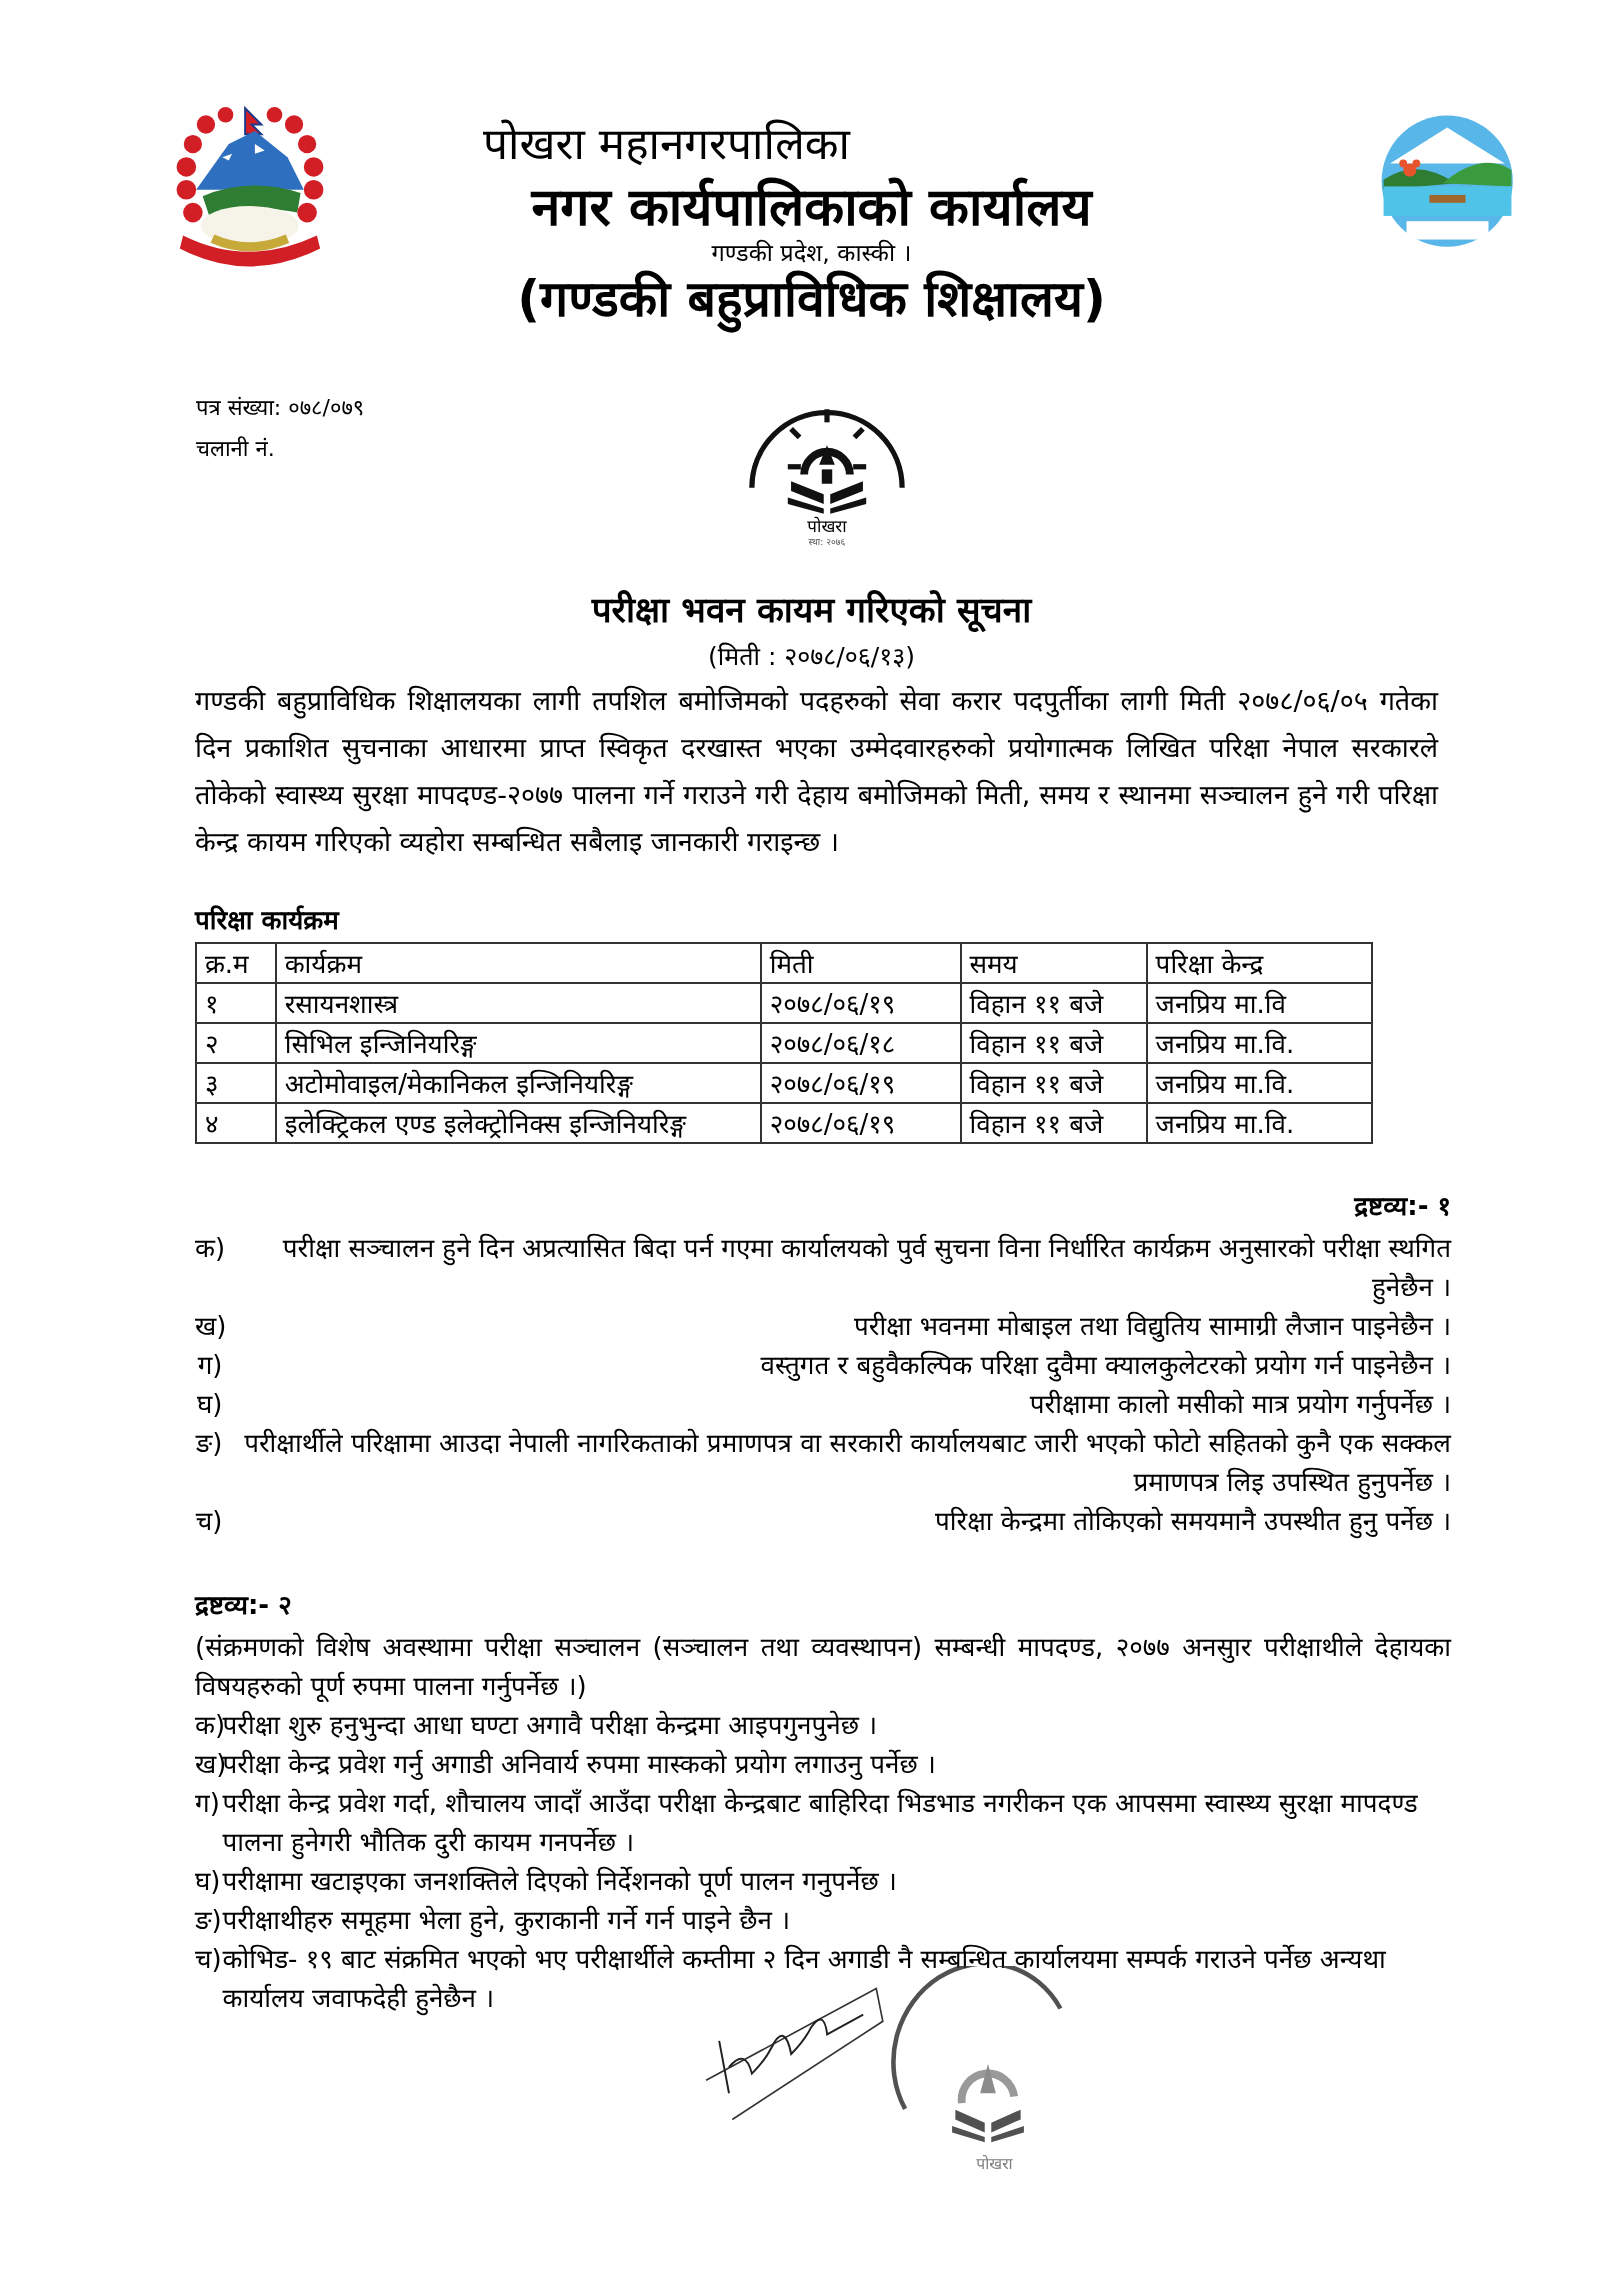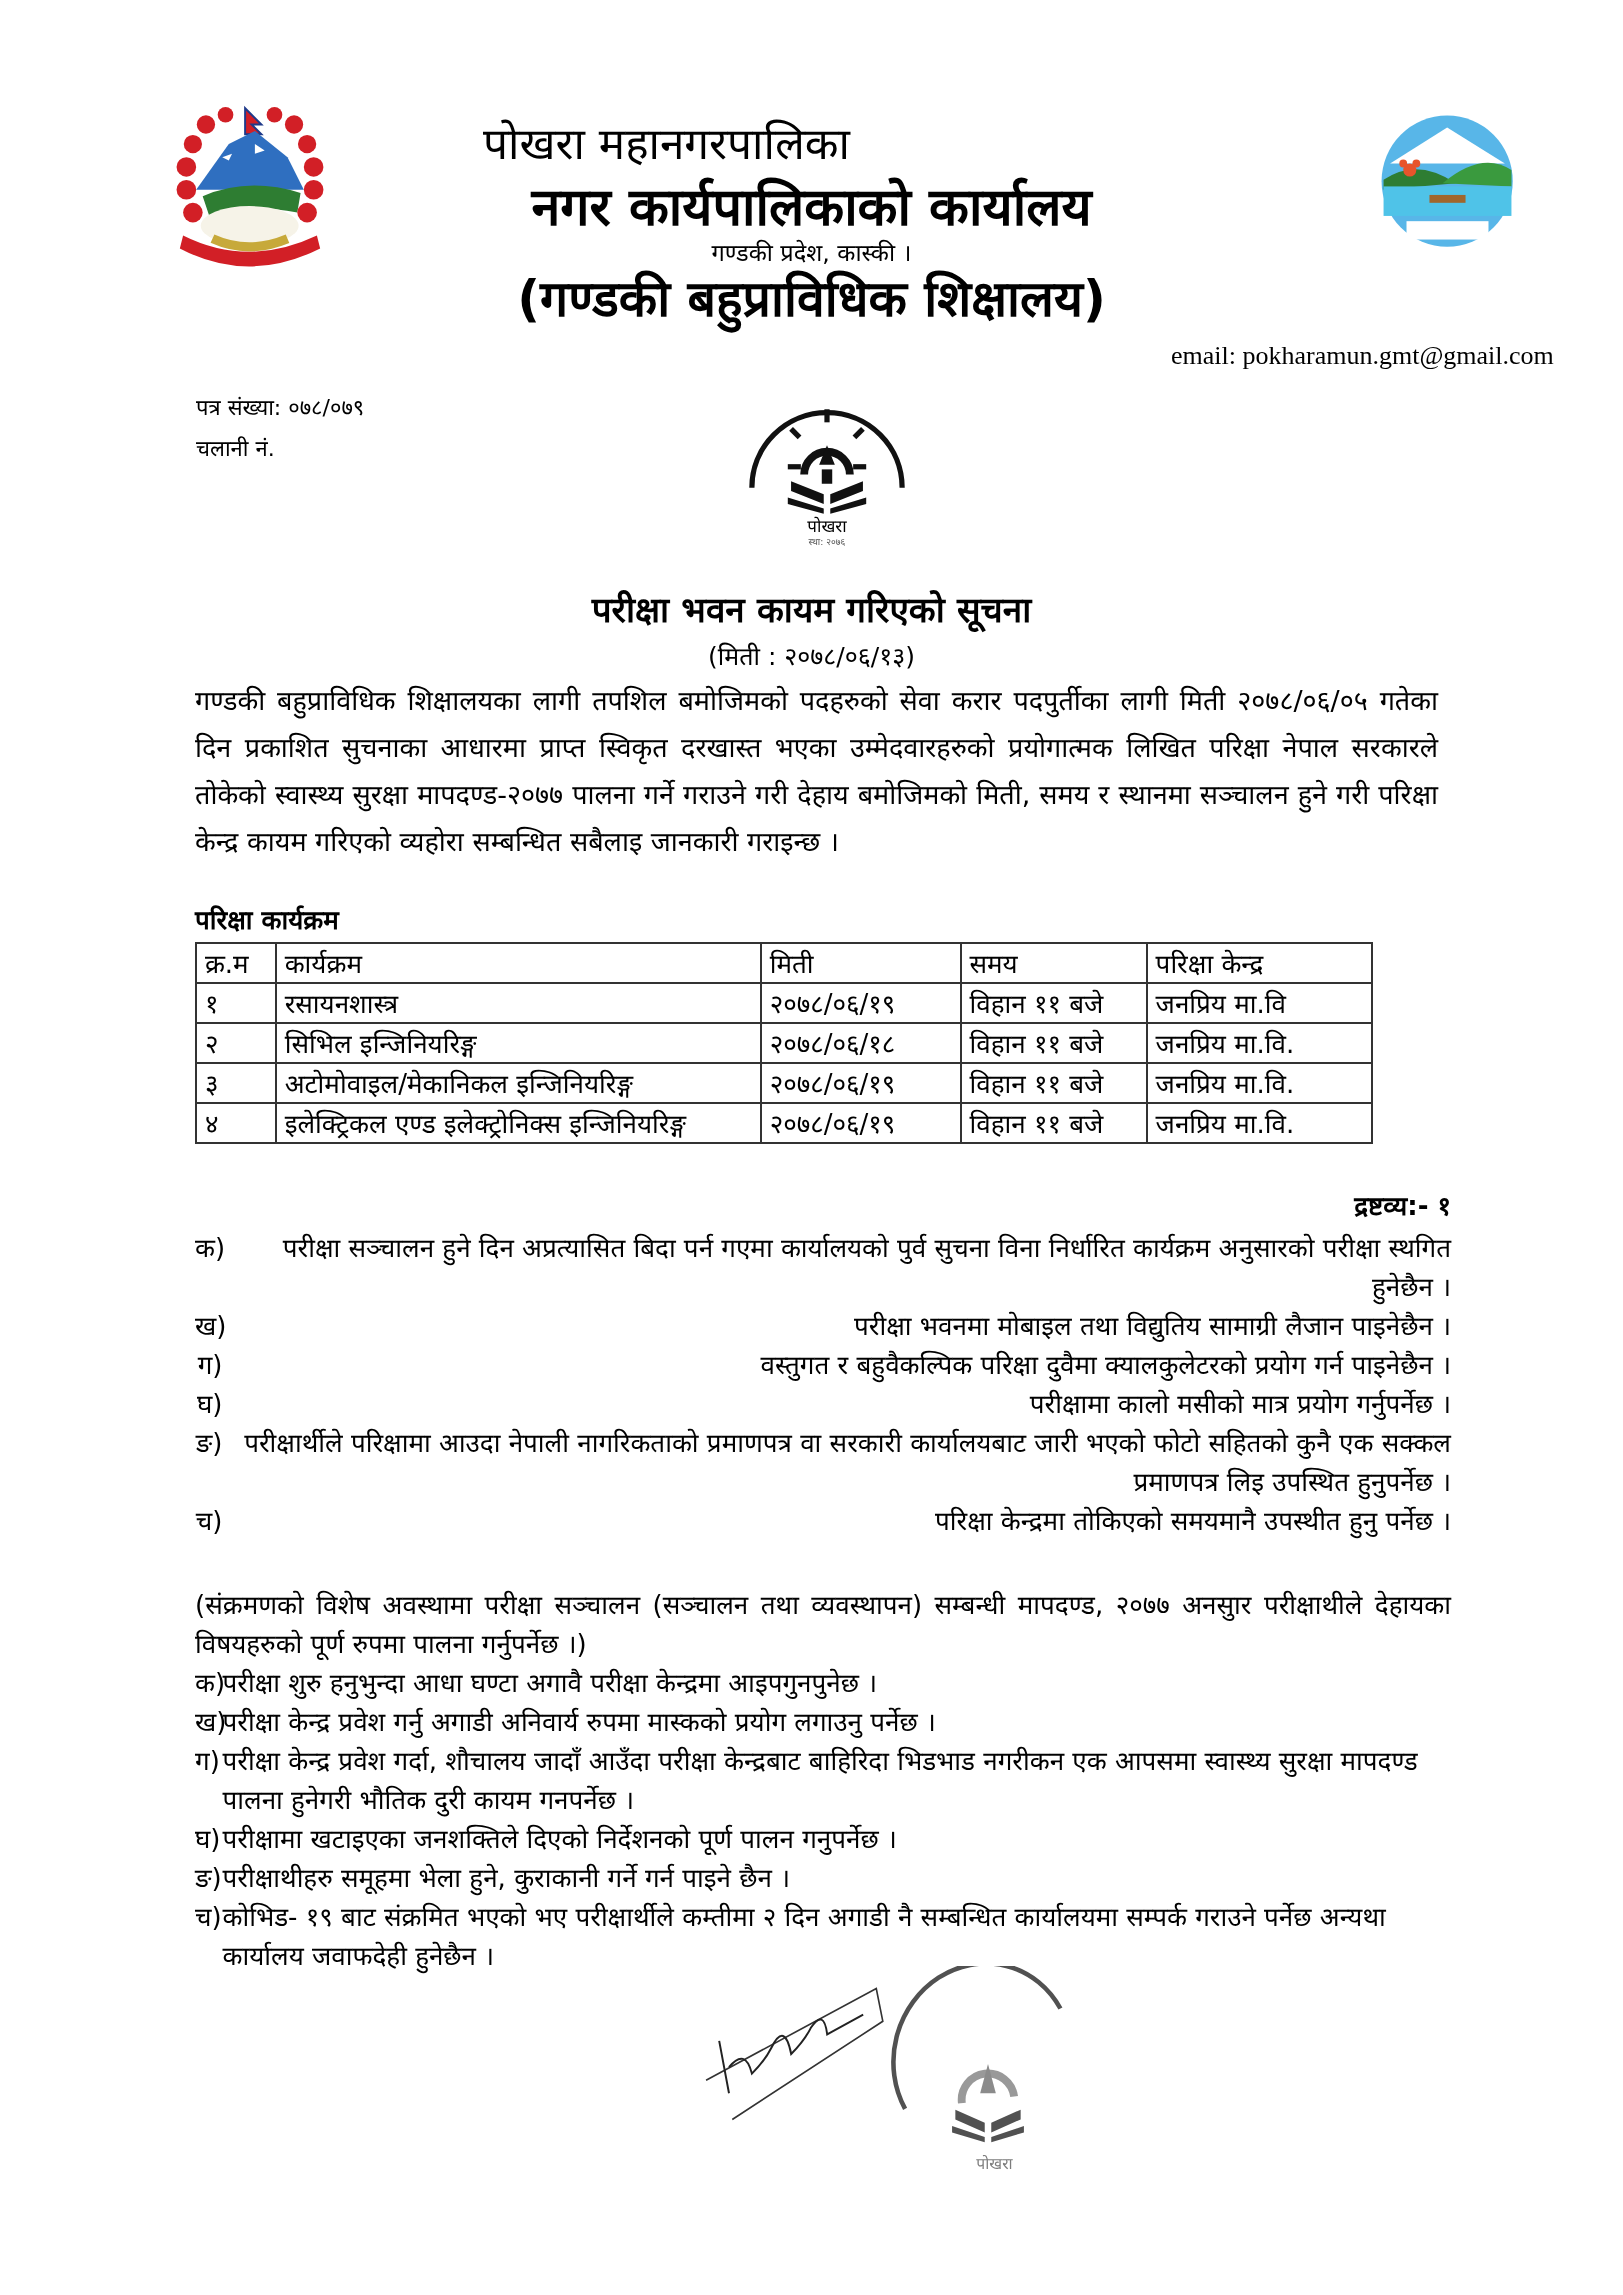--- a/index.html
+++ b/index.html
@@ -89,21 +89,20 @@
     <rect x="45" y="168" width="125" height="28" fill="#fff"></rect>
   </svg>
 </div>
 
 <div class="abs center hdr-line1">पोखरा महानगरपालिका</div>
 <div class="abs center hdr-line2">नगर कार्यपालिकाको कार्यालय</div>
 <div class="abs center hdr-line3">गण्डकी प्रदेश, कास्की ।</div>
 <div class="abs center hdr-line4">(गण्डकी बहुप्राविधिक शिक्षालय)</div>
 
 <div class="abs contact">
-  <div>email: pokharamun.gmt@gmail.com</div>
 </div>
 
 <div class="abs ref">
   <div>पत्र संख्या: ०७८/०७९</div>
   <div>चलानी नं.</div>
 </div>
 
 <div class="abs gpi-logo">
   <svg viewBox="0 0 300 300" width="196" height="196">
     <path d="M35,200 A115,115 0 1 1 265,200" stroke="#111" stroke-width="8" fill="none"></path>
@@ -198,20 +197,21 @@
     <span class="note-key">ङ)</span>
     <span class="note-text">परीक्षार्थीले परिक्षामा आउदा नेपाली नागरिकताको प्रमाणपत्र वा सरकारी कार्यालयबाट जारी भएको फोटो सहितको कुनै एक सक्कल प्रमाणपत्र लिइ उपस्थित हुनुपर्नेछ ।</span>
   </div>
   <div class="note-item">
     <span class="note-key">च)</span>
     <span class="note-text">परिक्षा केन्द्रमा तोकिएको समयमानै उपस्थीत हुनु पर्नेछ ।</span>
   </div>
 </div>
 
 <div class="abs notes" style="top:1586px;">
+  <div class="sec-label" style="margin-bottom:2.6px;">द्रष्टव्य:- २</div>
   <div style="text-align:justify;">(संक्रमणको विशेष अवस्थामा परीक्षा सञ्चालन (सञ्चालन तथा व्यवस्थापन) सम्बन्धी मापदण्ड, २०७७ अनसुार परीक्षाथीले देहायका विषयहरुको पूर्ण रुपमा पालना गर्नुपर्नेछ ।)</div>
   <div class="note-item">
     <span class="note-key">क)</span>
     <span class="note-text">परीक्षा शुरु हनुभुन्दा आधा घण्टा अगावै परीक्षा केन्द्रमा आइपगुनपुनेछ ।</span>
   </div>
   <div class="note-item">
     <span class="note-key">ख)</span>
     <span class="note-text">परीक्षा केन्द्र प्रवेश गर्नु अगाडी अनिवार्य रुपमा मास्कको प्रयोग लगाउनु पर्नेछ ।</span>
   </div>
   <div class="note-item">

